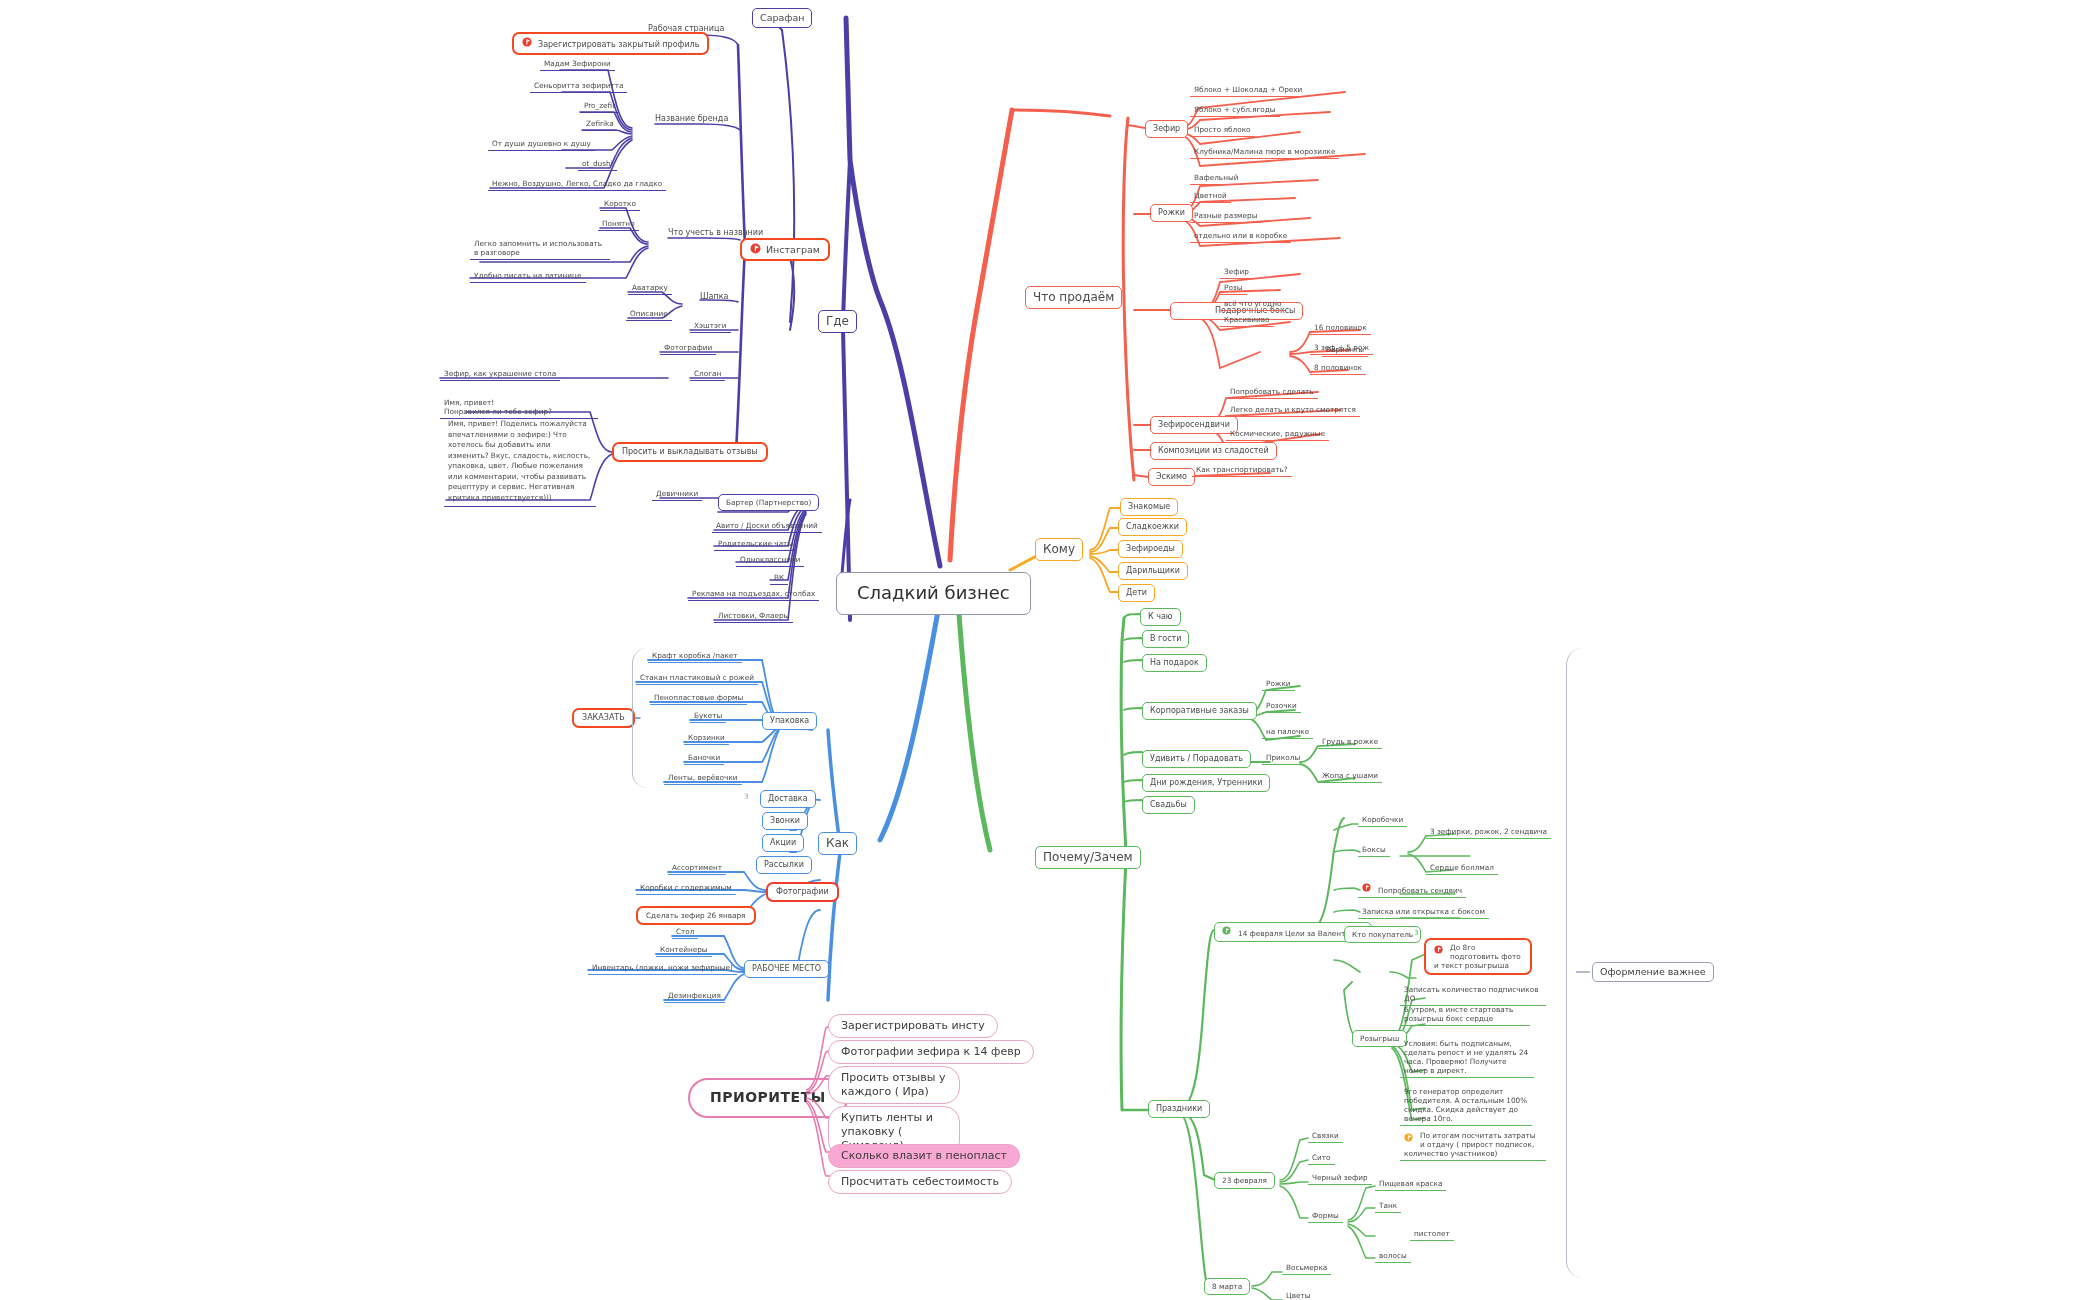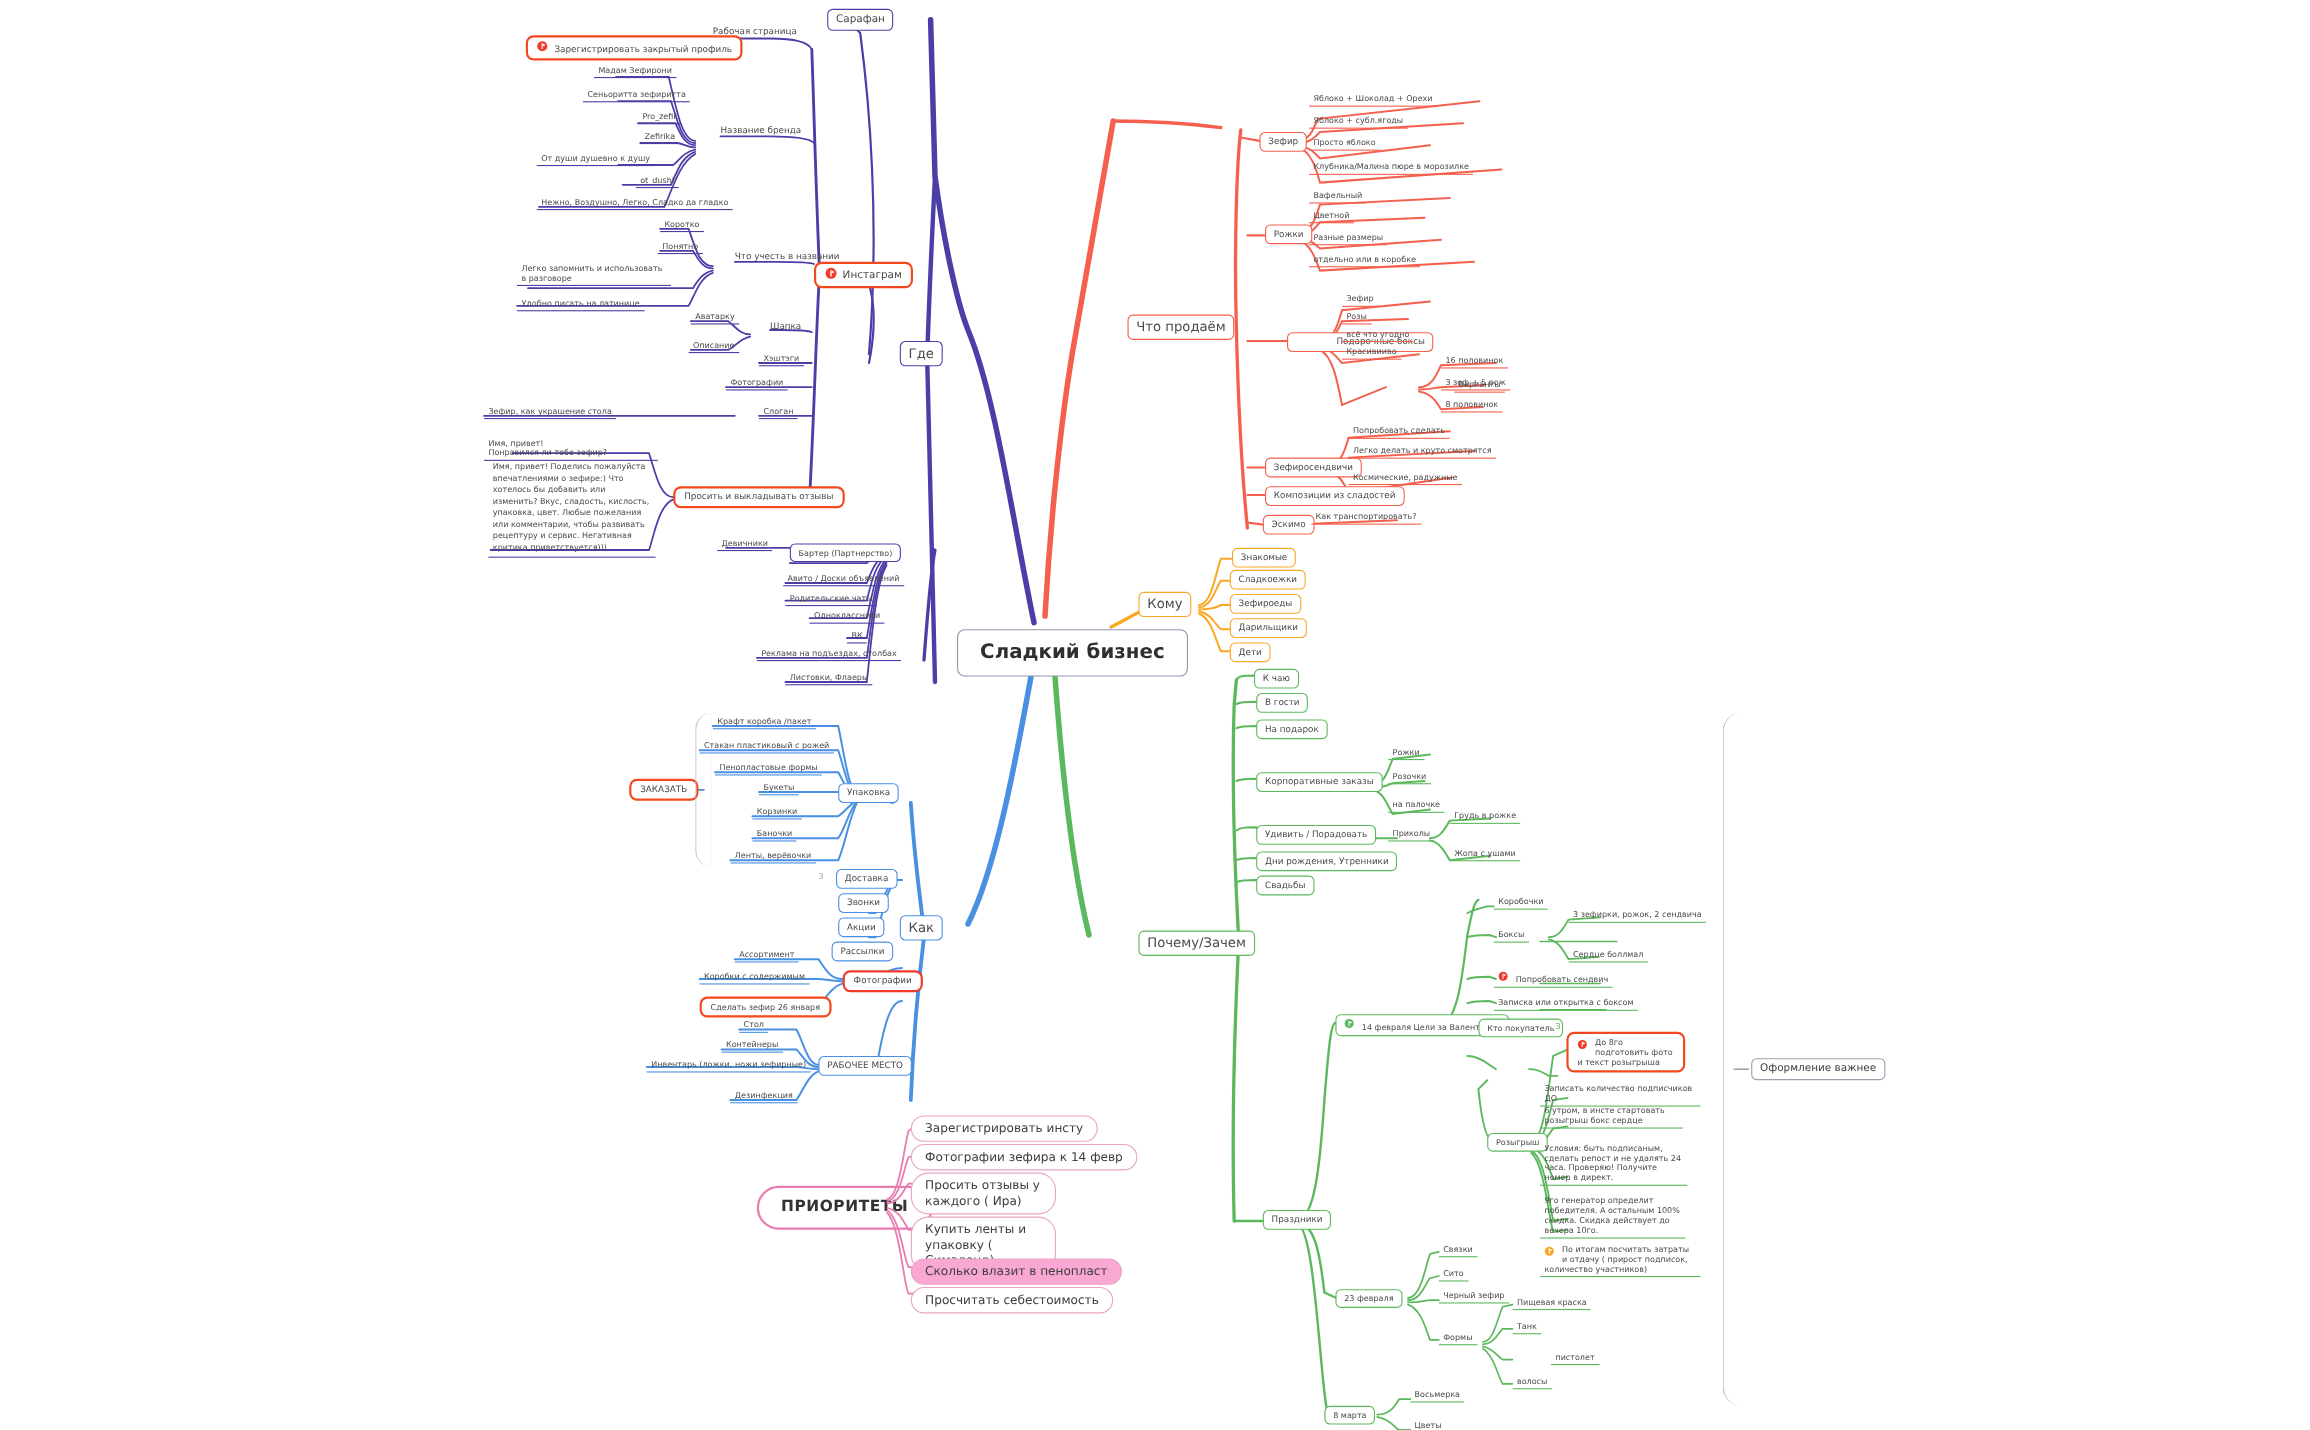--- a/index.html
+++ b/index.html
@@ -266,21 +266,21 @@
       <path d="M1348,1220 C1358,1220 1362,1196 1366,1188 L1375,1186" stroke="#5cb85c" stroke-width="1.5"></path>
       <path d="M1348,1222 C1358,1222 1362,1212 1366,1208 L1375,1208" stroke="#5cb85c" stroke-width="1.5"></path>
       <path d="M1348,1224 C1358,1226 1362,1234 1366,1236 L1375,1236" stroke="#5cb85c" stroke-width="1.5"></path>
       <path d="M1348,1226 C1358,1232 1362,1252 1366,1258 L1375,1258" stroke="#5cb85c" stroke-width="1.5"></path>
 
       <path d="M1252,1286 C1264,1286 1268,1278 1272,1272 L1282,1272" stroke="#5cb85c" stroke-width="1.6"></path>
       <path d="M1252,1288 C1264,1290 1268,1298 1272,1300 L1282,1300" stroke="#5cb85c" stroke-width="1.6"></path>
     </g>
   </svg>
 
-  <div class="node root" style="left:870px;top:572px;font-weight:bold;">
+  <div class="node root" style="left:836px;top:572px;">
     <span>Сладкий бизнес</span>
   </div>
 
   <div class="node boxed mid c-purple" style="left:818px;top:310px;">
     <span>Где</span>
   </div>
   <div class="node boxed mid c-red" style="left:1025px;top:286px;">
     <span>Что продаём</span>
   </div>
   <div class="node boxed mid c-orange" style="left:1035px;top:538px;">
@@ -301,21 +301,21 @@
     <span class="flag"><svg width="11" height="11" viewBox="0 0 11 11">
           <circle cx="5.5" cy="5.5" r="5" fill="#ef3b2c"></circle>
           <rect x="4.8" y="2.6" width="1.2" height="5.8" fill="#fff"></rect>
           <path d="M6,2.8 L9,4.2 L6,5.6 Z" fill="#fff"></path>
         </svg></span><span>Инстаграм</span>
   </div>
 
   <div class="node xs c-purple" style="left:648px;top:24px;">
     <span>Рабочая страница</span>
   </div>
-  <div class="node hl xs" style="left:478px;top:32px;">
+  <div class="node hl xs" style="left:512px;top:32px;">
     <span class="flag"><svg width="10" height="10" viewBox="0 0 11 11">
           <circle cx="5.5" cy="5.5" r="5" fill="#ef3b2c"></circle>
           <rect x="4.8" y="2.6" width="1.1" height="5.8" fill="#fff"></rect>
           <path d="M5.9,2.8 L8.9,4.2 L5.9,5.6 Z" fill="#fff"></path>
         </svg></span><span>Зарегистрировать закрытый профиль</span>
   </div>
 
   <div class="node xs c-purple" style="left:655px;top:114px;">
     <span>Название бренда</span>
   </div>

